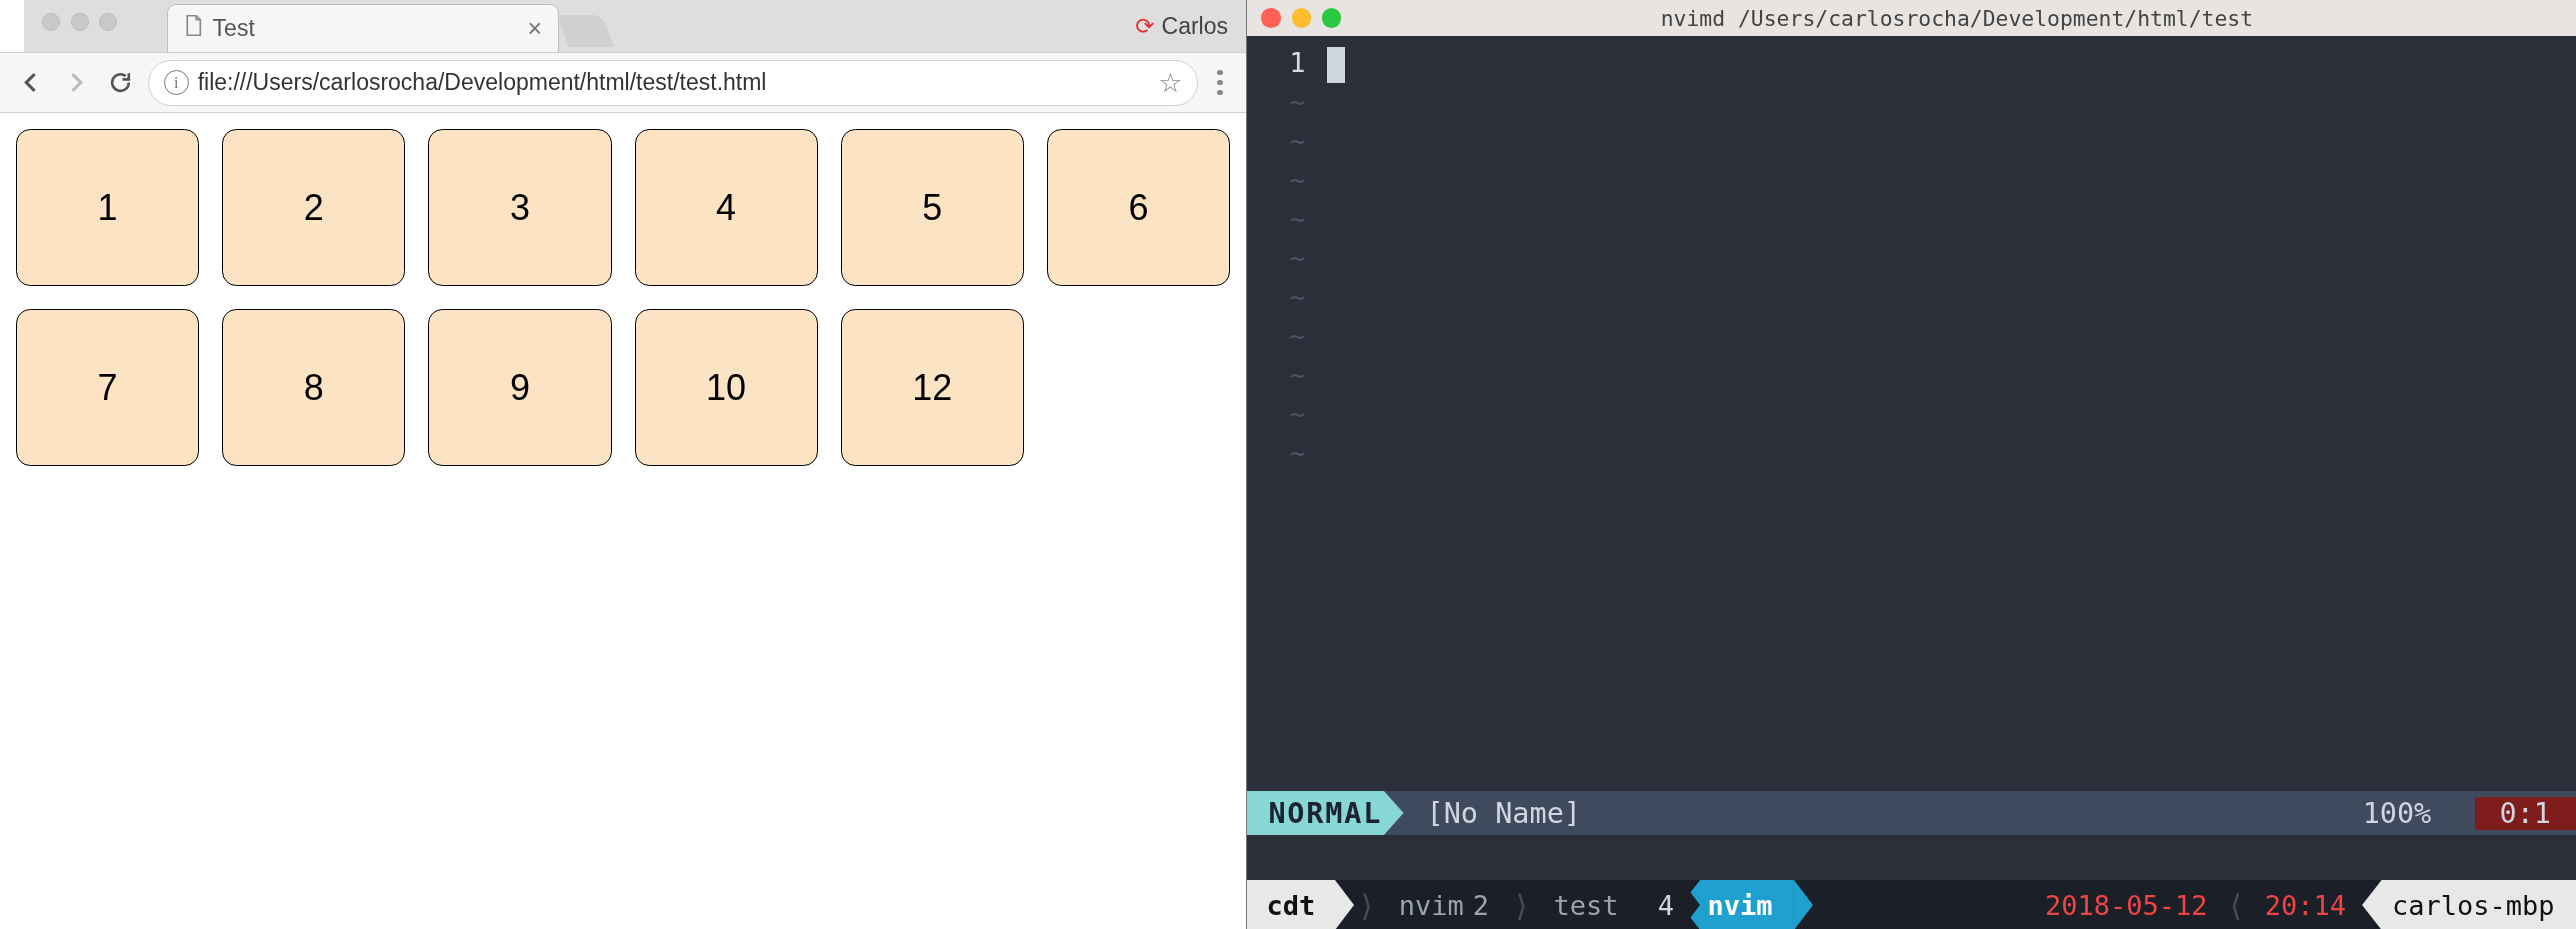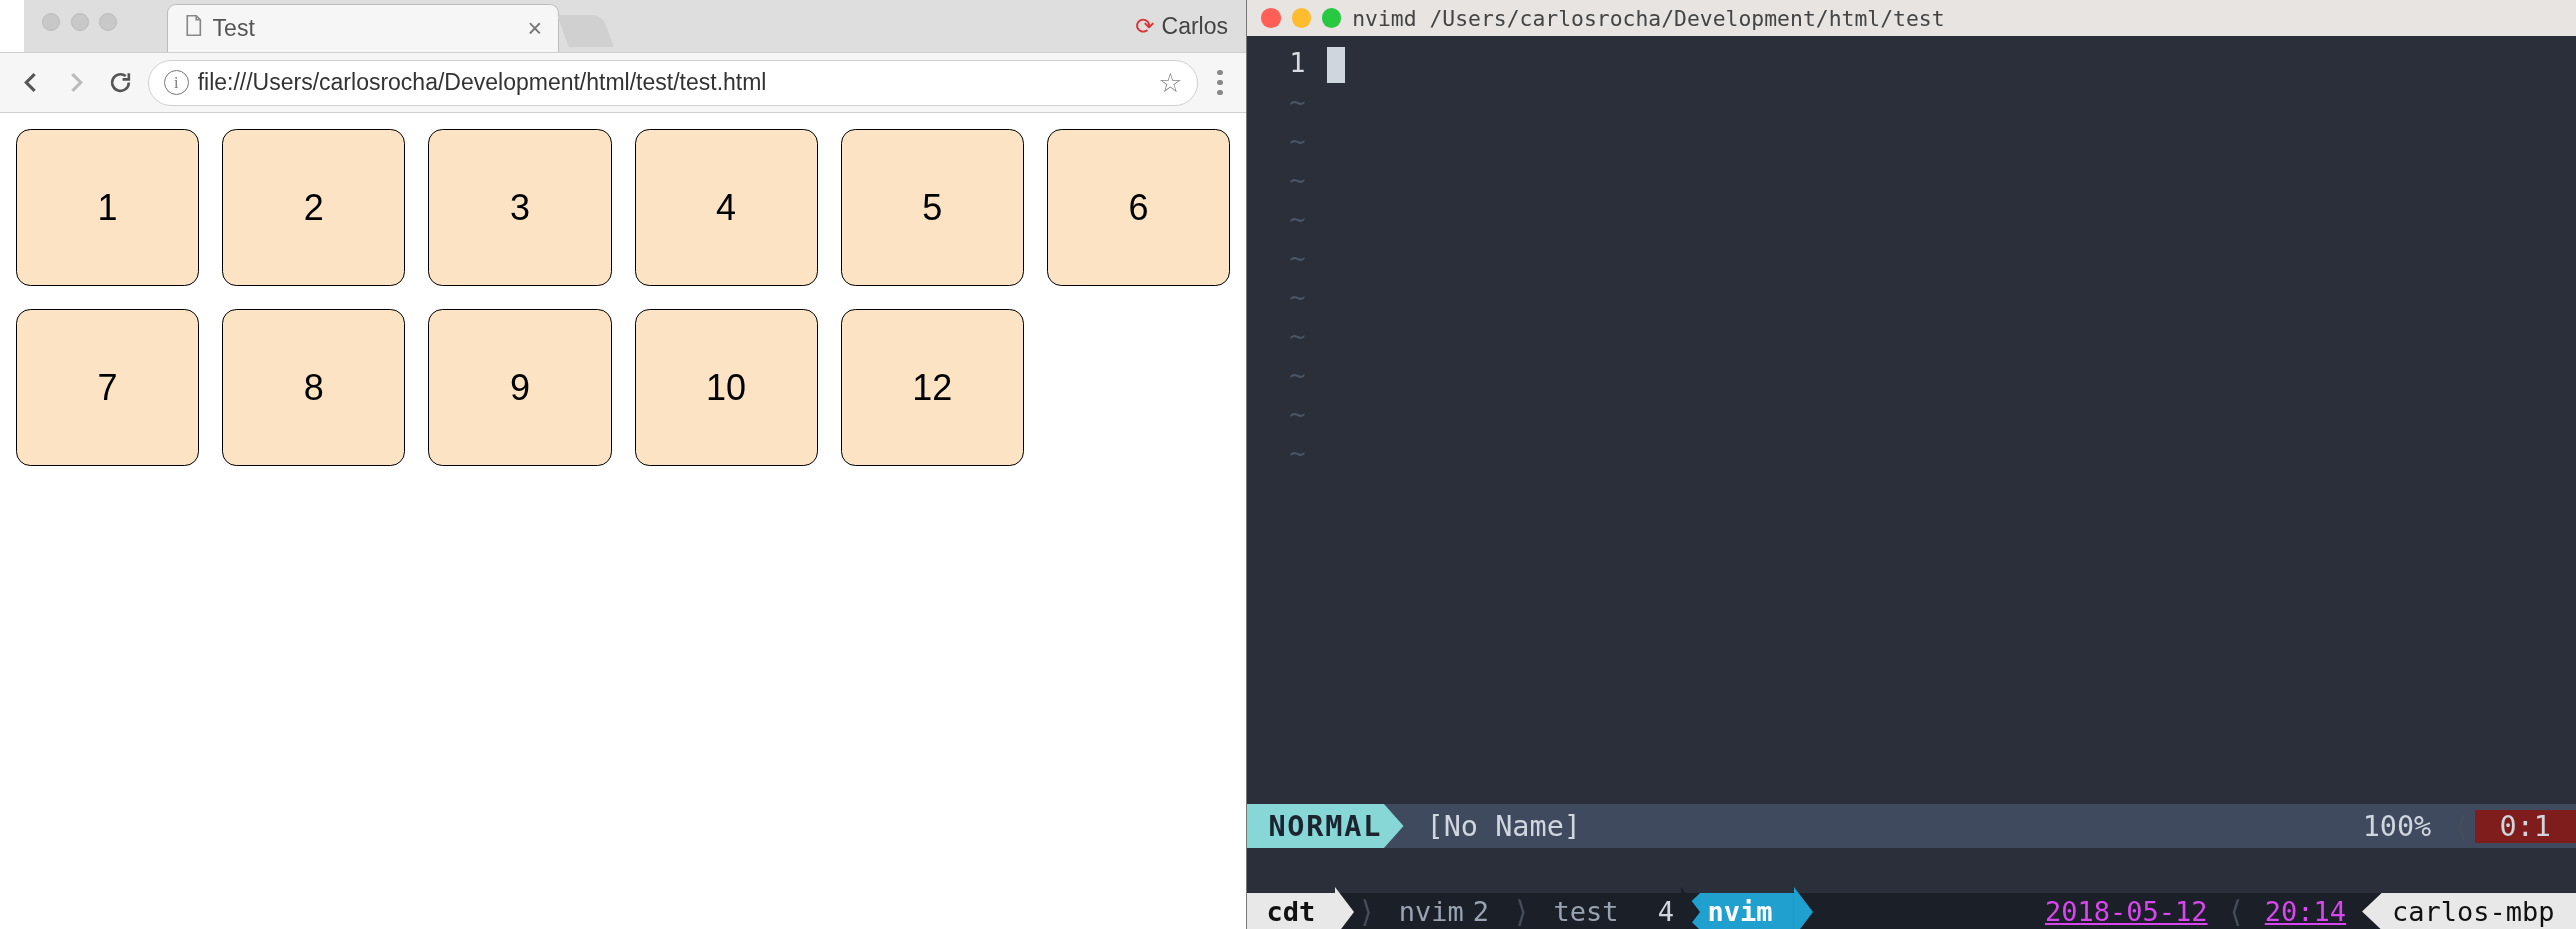--- a/index.html
+++ b/index.html
@@ -40,21 +40,21 @@
   .grid { display: grid; grid-template-columns: repeat(6, 1fr); gap: 23px; width: 100%; }
   .cell {
     background: #fbe3c3; border: 1.8px solid #000; border-radius: 14.3px;
     height: 157px; display:flex; align-items:center; justify-content:center;
     font-size: 36px; color:#000;
   }
 
   
   .terminal { flex:1; height:100%; background:#2a2f3a; display:flex; flex-direction:column; position:relative; font-family: "Menlo","Consolas",monospace;}
   .term-titlebar { height: 36px; background:#e7e4e2; display:flex; align-items:center; padding:0 14.3px; gap:10.7px; color:#444; font-size:21.4px; }
-  .term-titlebar .title { flex:1; }
+  .term-titlebar .title { flex:1; text-align:center; }
   .tdot { width:19.6px; height:19.6px; border-radius:50%; }
   .red { background:#ff5f57; } .yellow { background:#febc2e; } .green { background:#28c840; }
   .editor { flex:1; display:flex; font-size:27px; line-height:39px; }
   .gutter { width: 71px; color:#4a5566; text-align:right; padding: 7.1px 12.5px 0 0; }
   .guttern { color:#d7dbe0; }
   .buffer { flex:1; padding: 7.1px 0 0 9px; }
   .cursor { display:inline-block; width: 18px; height: 36px; background:#cfd6de; vertical-align:middle; }
   .tilde { color:#4a5566; }
   .statusline {
     height: 44px; background:#3f4a5f; display:flex; align-items:center; font-size:28.5px;
@@ -64,36 +64,36 @@
     background:#87d7d7; color:#1b2430; padding:0 21.4px; height:100%; display:flex; align-items:center;
     font-weight:bold; clip-path: polygon(0 0, calc(100% - 19.6px) 0, 100% 50%, calc(100% - 19.6px) 100%, 0 100%);
     letter-spacing:1.8px;
   }
   .sl-file { padding:0 23px; }
   .sl-right { margin-left:auto; display:flex; align-items:center; height:100%; }
   .sl-pct { padding:0 18px; }
   .sl-pos { background:#7f1d1d; padding:0 25px; }
 
   .tmux {
-    height: 37px; background:#1b1f27; display:flex; align-items:center; font-size:27px; color:#cfd6de;justify-content:center;
+    height: 50px; background:#1b1f27; display:flex; align-items:center; font-size:27px; color:#cfd6de;justify-content:center;
   }
   .tmux-seg { height:100%; display:flex; align-items:center; padding:0 19.6px; position:relative; }
   .seg-session { background:#e8e8e8; color:#111; font-weight:bold; }
   .arrow-r { width:0;height:0;border-top:25px solid transparent;border-bottom:25px solid transparent; }
   .seg-dark { background:#1b1f27; color:#9aa3b2; }
   .seg-num { color:#9aa3b2; margin-left:9px; }
   .seg-active { background:#1fa0cf; color:#fff; font-weight:bold; padding-left:27px; padding-right:21.4px;
     clip-path: polygon(0 50%, 19.6px 0, 100% 0, 100% 100%, 19.6px 100%);
   }
   .seg-active-arr { width:0;height:0;border-top:25px solid transparent;border-bottom:25px solid transparent;border-left:19.6px solid #1fa0cf;}
   .seg-host { background:#e8e8e8; color:#111; padding:0 21.4px; margin-left:auto; height:100%; display:flex; align-items:center;
     clip-path: polygon(19.6px 0, 100% 0, 100% 100%, 19.6px 100%, 0 50%);
     padding-left:30px;
   }
-  .seg-time, .seg-date { color:#d946ef; padding:0 16px;text-decoration:underline; }
+  .seg-time, .seg-date { color:#ef4444; padding:0 16px; }
   .angle { color:#454c5a; padding:0 3.6px; font-size:30px; }
   .gap { height: 45px; background:#2a2f3a; }
   .page-icon svg { width:19.6px; height:23px; }
 </style>
 </head>
 <body>
 
 <div class="browser">
   <div class="tabstrip" style="position:relative;margin-left:24px;">
     <div class="traffic" style="position:absolute; left:18px; top:12.5px;">

